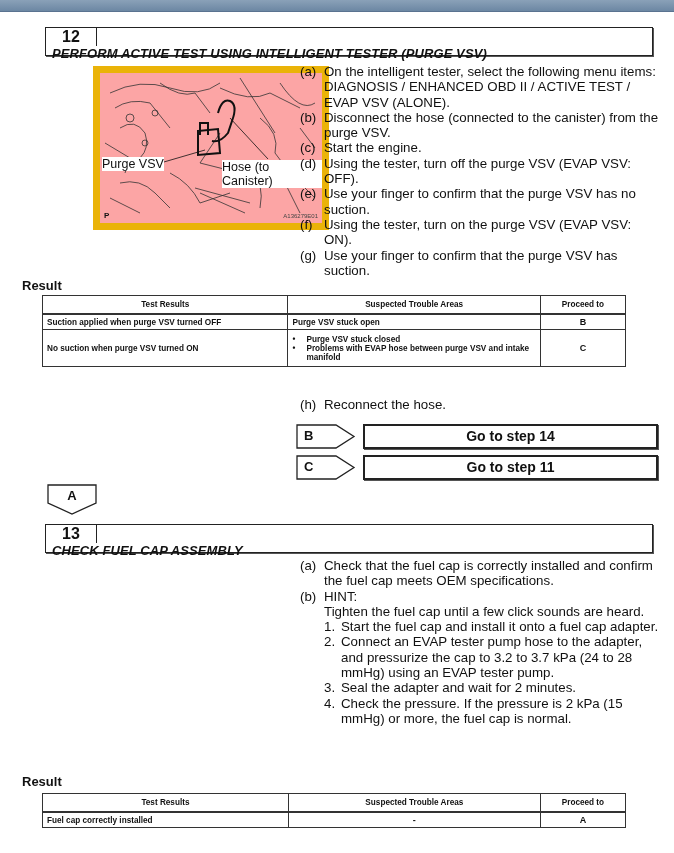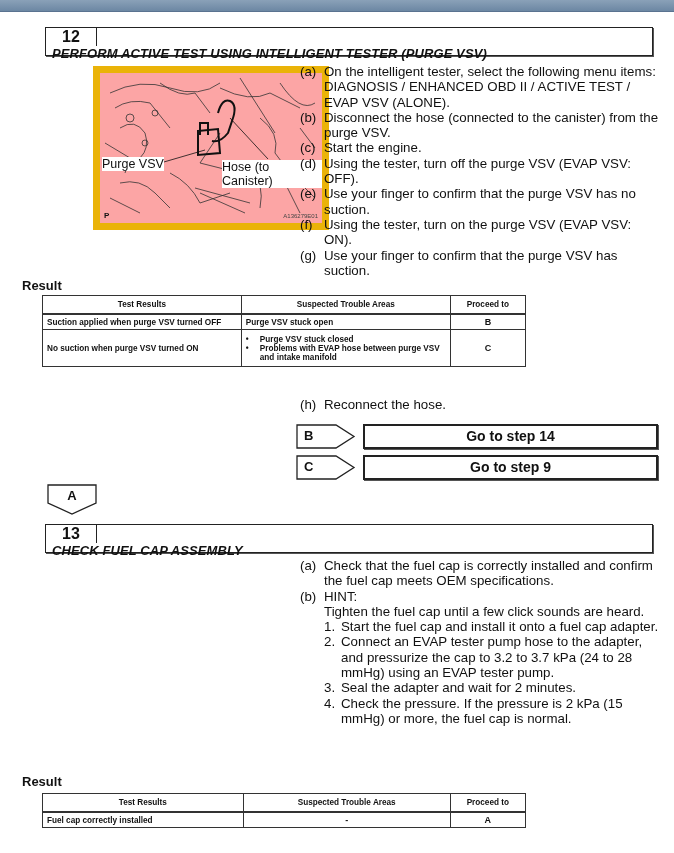--- a/index.html
+++ b/index.html
@@ -17,21 +17,21 @@
   .fig-label { position:absolute; font-size:12.5px; background:#fff; line-height:14px; }
   .fig-code { position:absolute; right:4px; bottom:4px; font-size:6px; color:#444; }
   .fig-p { position:absolute; left:4px; bottom:3px; font-size:8px; font-weight:bold; }
   .steps { position:absolute; left:300px; width:360px; font-size:13.3px; line-height:15.3px; }
   .step-item { display:flex; }
   .step-letter { width:24px; flex:none; }
   .step-text { flex:1; }
   .sub-item { display:flex; }
   .sub-num { width:17px; flex:none; }
   .result-label { position:absolute; left:22px; font-size:13px; font-weight:bold; }
-  table.result { position:absolute; left:42px; width:484px; border-collapse:collapse; font-size:8.2px; font-weight:bold; }
+  table.result { position:absolute; left:42px; width:584px; border-collapse:collapse; font-size:8.2px; font-weight:bold; }
   table.result th, table.result td { border:1px solid #333; padding:2px 4px; }
   table.result th { height:13px; text-align:center; border-bottom:2.5px double #333; }
   table.result td.c { text-align:center; font-size:9px; }
   table.result ul { margin:0; padding-left:14px; list-style:none; }
   table.result ul li { position:relative; }
   table.result ul li::before { content:"•"; position:absolute; left:-14px; }
   .goto { position:absolute; left:296px; height:25px; display:flex; }
   .goto-tag { position:relative; width:60px; height:25px; }
   .goto-tag span { position:absolute; left:8px; top:4px; font-weight:bold; font-size:13px; }
   .goto-box { margin-left:7px; width:291px; height:21px; border:2px solid #222; box-shadow:1px 1px 0 #555;
@@ -168,21 +168,21 @@
   <div class="goto-box">Go to step 14</div>
 </div>
 
 <div class="goto" style="top:455px;">
   <div class="goto-tag">
     <svg width="60" height="25">
         <polygon points="1,1 40,1 58,12.5 40,24 1,24" fill="#fff" stroke="#222" stroke-width="1.3"></polygon>
       </svg>
     <span>C</span>
   </div>
-  <div class="goto-box">Go to step 9</div>
+  <div class="goto-box">Go to step 11</div>
 </div>
 
 <div class="down-tag">
   <svg width="64" height="31">
       <polygon points="1,1 49,1 49,19 25,30 1,19" fill="#fff" stroke="#222" stroke-width="1.3"></polygon>
     </svg>
   <span>A</span>
 </div>
 
 <div class="step-header" style="top:524px;">

